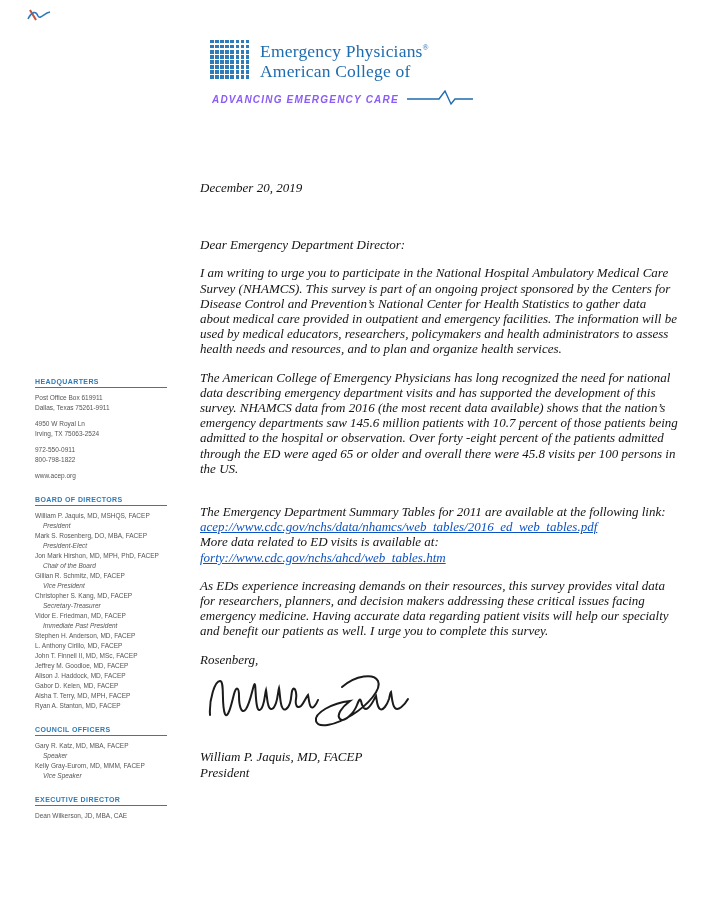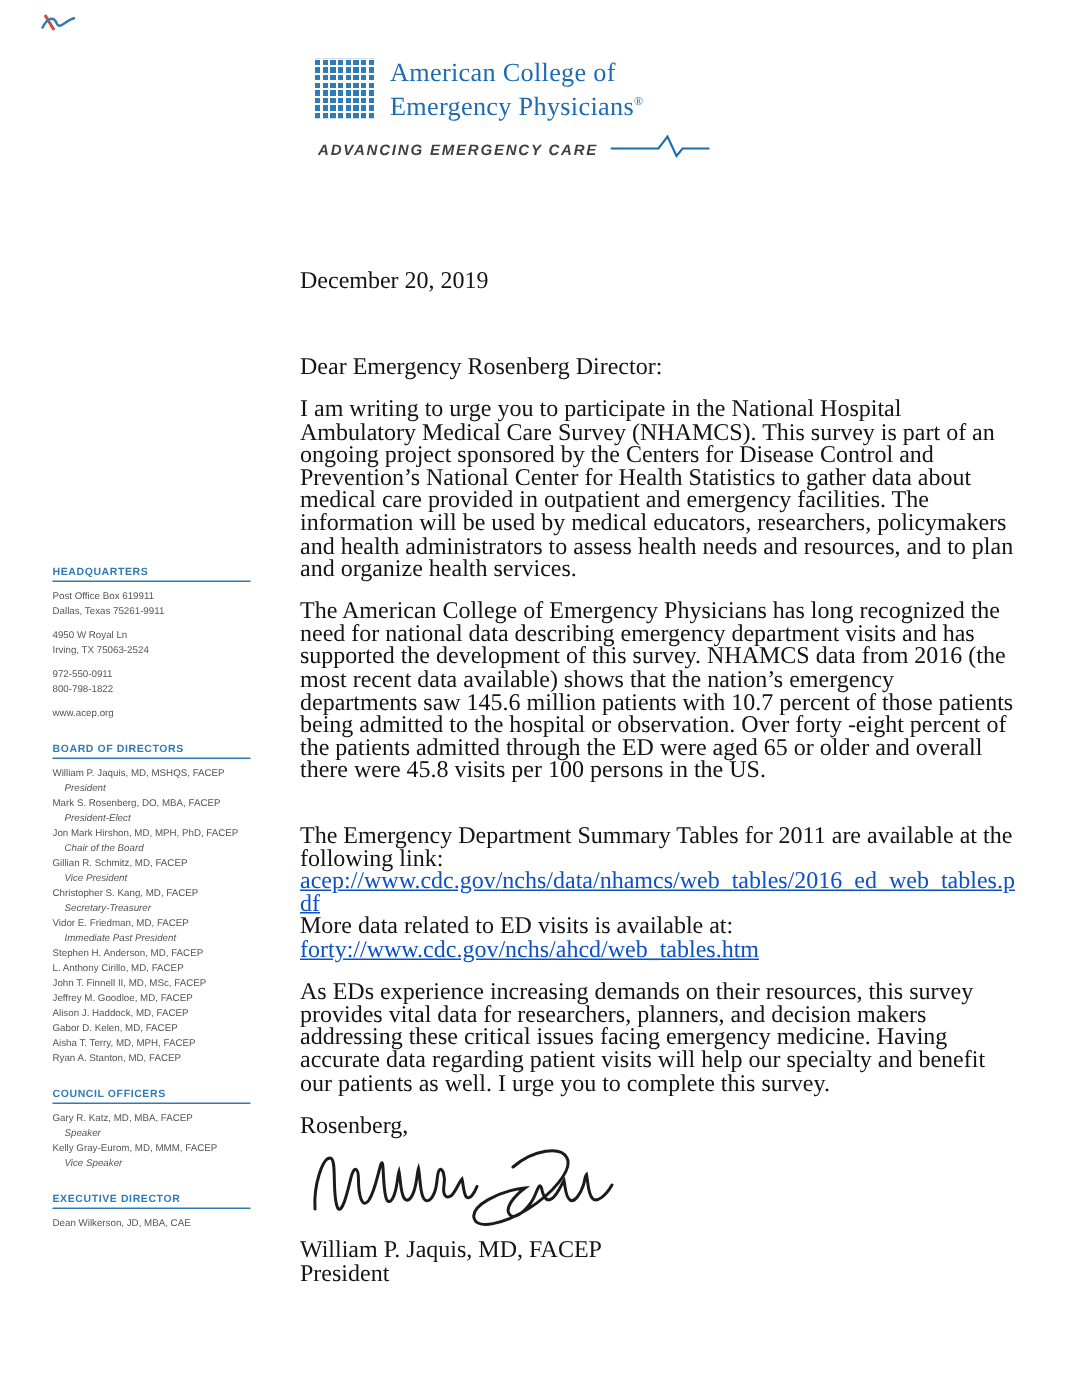--- a/index.html
+++ b/index.html
@@ -21,21 +21,21 @@
     background-image:
       repeating-linear-gradient(0deg, rgba(255,255,255,0) 0 3.6px, #ffffff 3.6px 5.1px),
       repeating-linear-gradient(90deg, rgba(255,255,255,0) 0 3.6px, #ffffff 3.6px 5.1px);
   }
   .logo-name{
     margin-left:10px;color:#1e6cb0;font-size:17.5px;line-height:20px;
     font-family:"Liberation Serif", serif;letter-spacing:.2px;
   }
   .logo-name sup{font-size:8px;}
   .tagline-row{
-    display:flex;align-items:center;margin-top:9px;margin-left:2px;color:#404040;text-align:right;
+    display:flex;align-items:center;margin-top:9px;margin-left:2px;color:#8b5cf6;text-align:right;
   }
   .tagline{
     font-family:"Liberation Sans", sans-serif;font-style:italic;
     font-size:10px;letter-spacing:1.2px;font-weight:bold;
   }
   .ekg{margin-left:8px;}
 
   
   .sidebar{
     position:absolute;left:35px;top:378px;width:132px;
@@ -47,50 +47,50 @@
     border-bottom:1px solid #2e7bb8;padding-bottom:2px;margin-bottom:5px;
   }
   .sb-line{font-size:6.5px;line-height:9.5px;}
   .sb-gap{height:7px;}
   .sb-name{font-size:6.5px;line-height:10px;}
   .sb-title{font-size:6.5px;line-height:10px;font-style:italic;padding-left:8px;}
 
   
   .main{
     position:absolute;left:200px;top:180px;width:478px;
-    font-size:16px;line-height:15.2px;color:#141414;
+    font-size:13px;line-height:15.2px;color:#141414;font-style:italic;
   }
   .date{margin:0 0 42px 0;}
   .salutation{margin:0 0 13px 0;}
   .para{margin:0 0 13px 0;text-align:left;}
   .para-links{margin-top:28px;}
   .link{color:#0b52c4;text-decoration:underline;cursor:pointer;word-break:break-all;}
   .closing{margin:2px 0 0 0;}
   .signature-wrap{margin:4px 0 0 4px;height:58px;}
-  .signer-name{margin-top:6px;}
+  .signer-name{margin-top:20px;}
   .signer-title{margin-top:1px;}
 </style>
 </head>
 <body>
 
 <div class="page">
 
   <div class="corner-mark">
     <svg width="26" height="16" viewBox="0 0 26 16">
       <path d="M4,3 L10,13" stroke="#c94f3d" stroke-width="2" fill="none"></path>
       <path d="M2,12 C6,4 10,4 12,9 C14,13 18,6 24,5" stroke="#2e7bb8" stroke-width="1.6" fill="none"></path>
     </svg>
   </div>
 
   <div class="logo">
     <div class="logo-row">
       <div class="logo-square"></div>
       <div class="logo-name">
+        <div><span>Emergency Physicians</span><sup>®</sup></div>
         <div>American College of</div>
-        <div><span>Emergency Physicians</span><sup>®</sup></div>
       </div>
     </div>
     <div class="tagline-row">
       <span class="tagline">ADVANCING EMERGENCY CARE</span>
       <span class="ekg">
         <svg width="68" height="16" viewBox="0 0 68 16">
           <path d="M0,9 H32 L38,1 L44,14 L48,9 H66" stroke="#1e6cb0" stroke-width="1.4" fill="none"></path>
         </svg>
       </span>
     </div>
@@ -147,21 +147,21 @@
     <div class="sb-section">
       <div class="sb-heading">EXECUTIVE DIRECTOR</div>
       <div class="sb-name">Dean Wilkerson, JD, MBA, CAE</div>
     </div>
 
   </div>
 
   <div class="main">
     <div class="date">December 20, 2019</div>
 
-    <div class="salutation">Dear Emergency Rosenberg Director:</div>
+    <div class="salutation">Dear Emergency Department Director:</div>
 
     <p class="para">I am writing to urge you to participate in the National Hospital Ambulatory Medical Care Survey (NHAMCS). This survey is part of an ongoing project sponsored by the Centers for Disease Control and Prevention’s National Center for Health Statistics to gather data about medical care provided in outpatient and emergency facilities. The information will be used by medical educators, researchers, policymakers and health administrators to assess health needs and resources, and to plan and organize health services.</p>
 
     <p class="para">The American College of Emergency Physicians has long recognized the need for national data describing emergency department visits and has supported the development of this survey. NHAMCS data from 2016 (the most recent data available) shows that the nation’s emergency departments saw 145.6 million patients with 10.7 percent of those patients being admitted to the hospital or observation. Over forty -eight percent of the patients admitted through the ED were aged 65 or older and overall there were 45.8 visits per 100 persons in the US.</p>
 
     <p class="para para-links">
       <span>The Emergency Department Summary Tables for 2011 are available at the following link:</span><br>
       <a class="link">acep://www.cdc.gov/nchs/data/nhamcs/web_tables/2016_ed_web_tables.pdf</a><br>
       <span>More data related to ED visits is available at:</span><br>
       <a class="link">forty://www.cdc.gov/nchs/ahcd/web_tables.htm</a>

